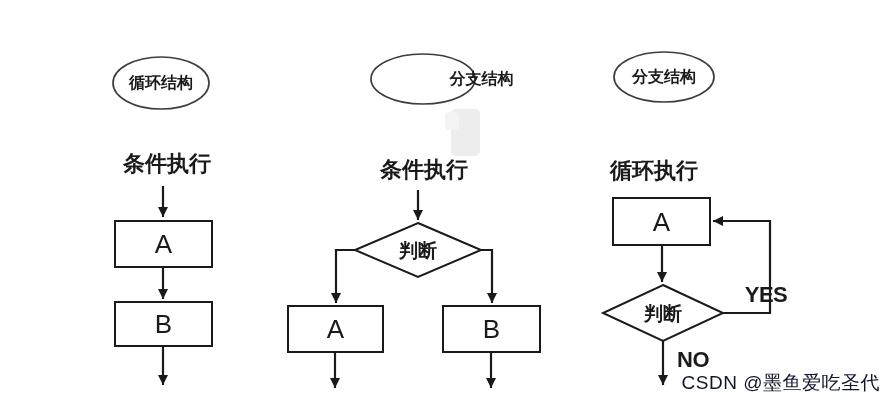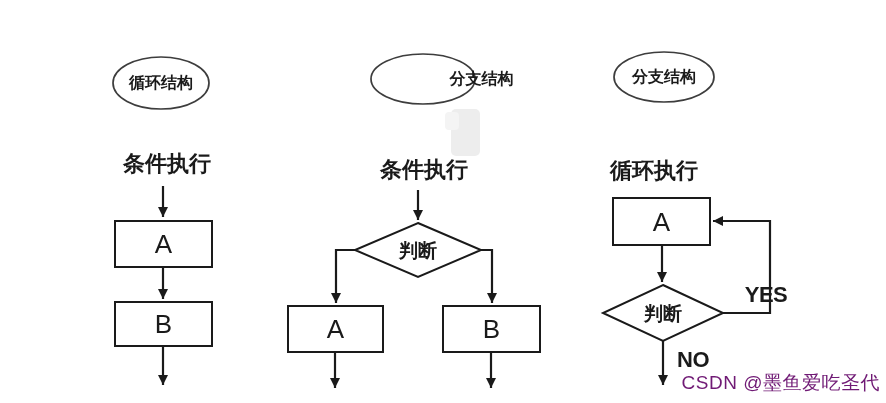--- a/index.html
+++ b/index.html
@@ -27,21 +27,21 @@
   .col-title     { font-size: 22px; font-weight: 700; }
   .box-label     { font-size: 26px; font-weight: 400; }
   .diamond-label { font-size: 19px; font-weight: 700; }
   .branch-label  { font-size: 22px; font-weight: 700; letter-spacing: -0.5px; }
   .watermark {
     position: absolute;
     display: flex;
     align-items: center;
     justify-content: flex-end;
     font-size: 19px;
-    color: #701a75;
+    color: #0f172a;
     white-space: nowrap;
     letter-spacing: 0.5px;
   }
   .smudge {
     position: absolute;
     left: 451px; top: 109px;
     width: 29px; height: 47px;
     background: #ededed;
     border-radius: 5px;
   }

